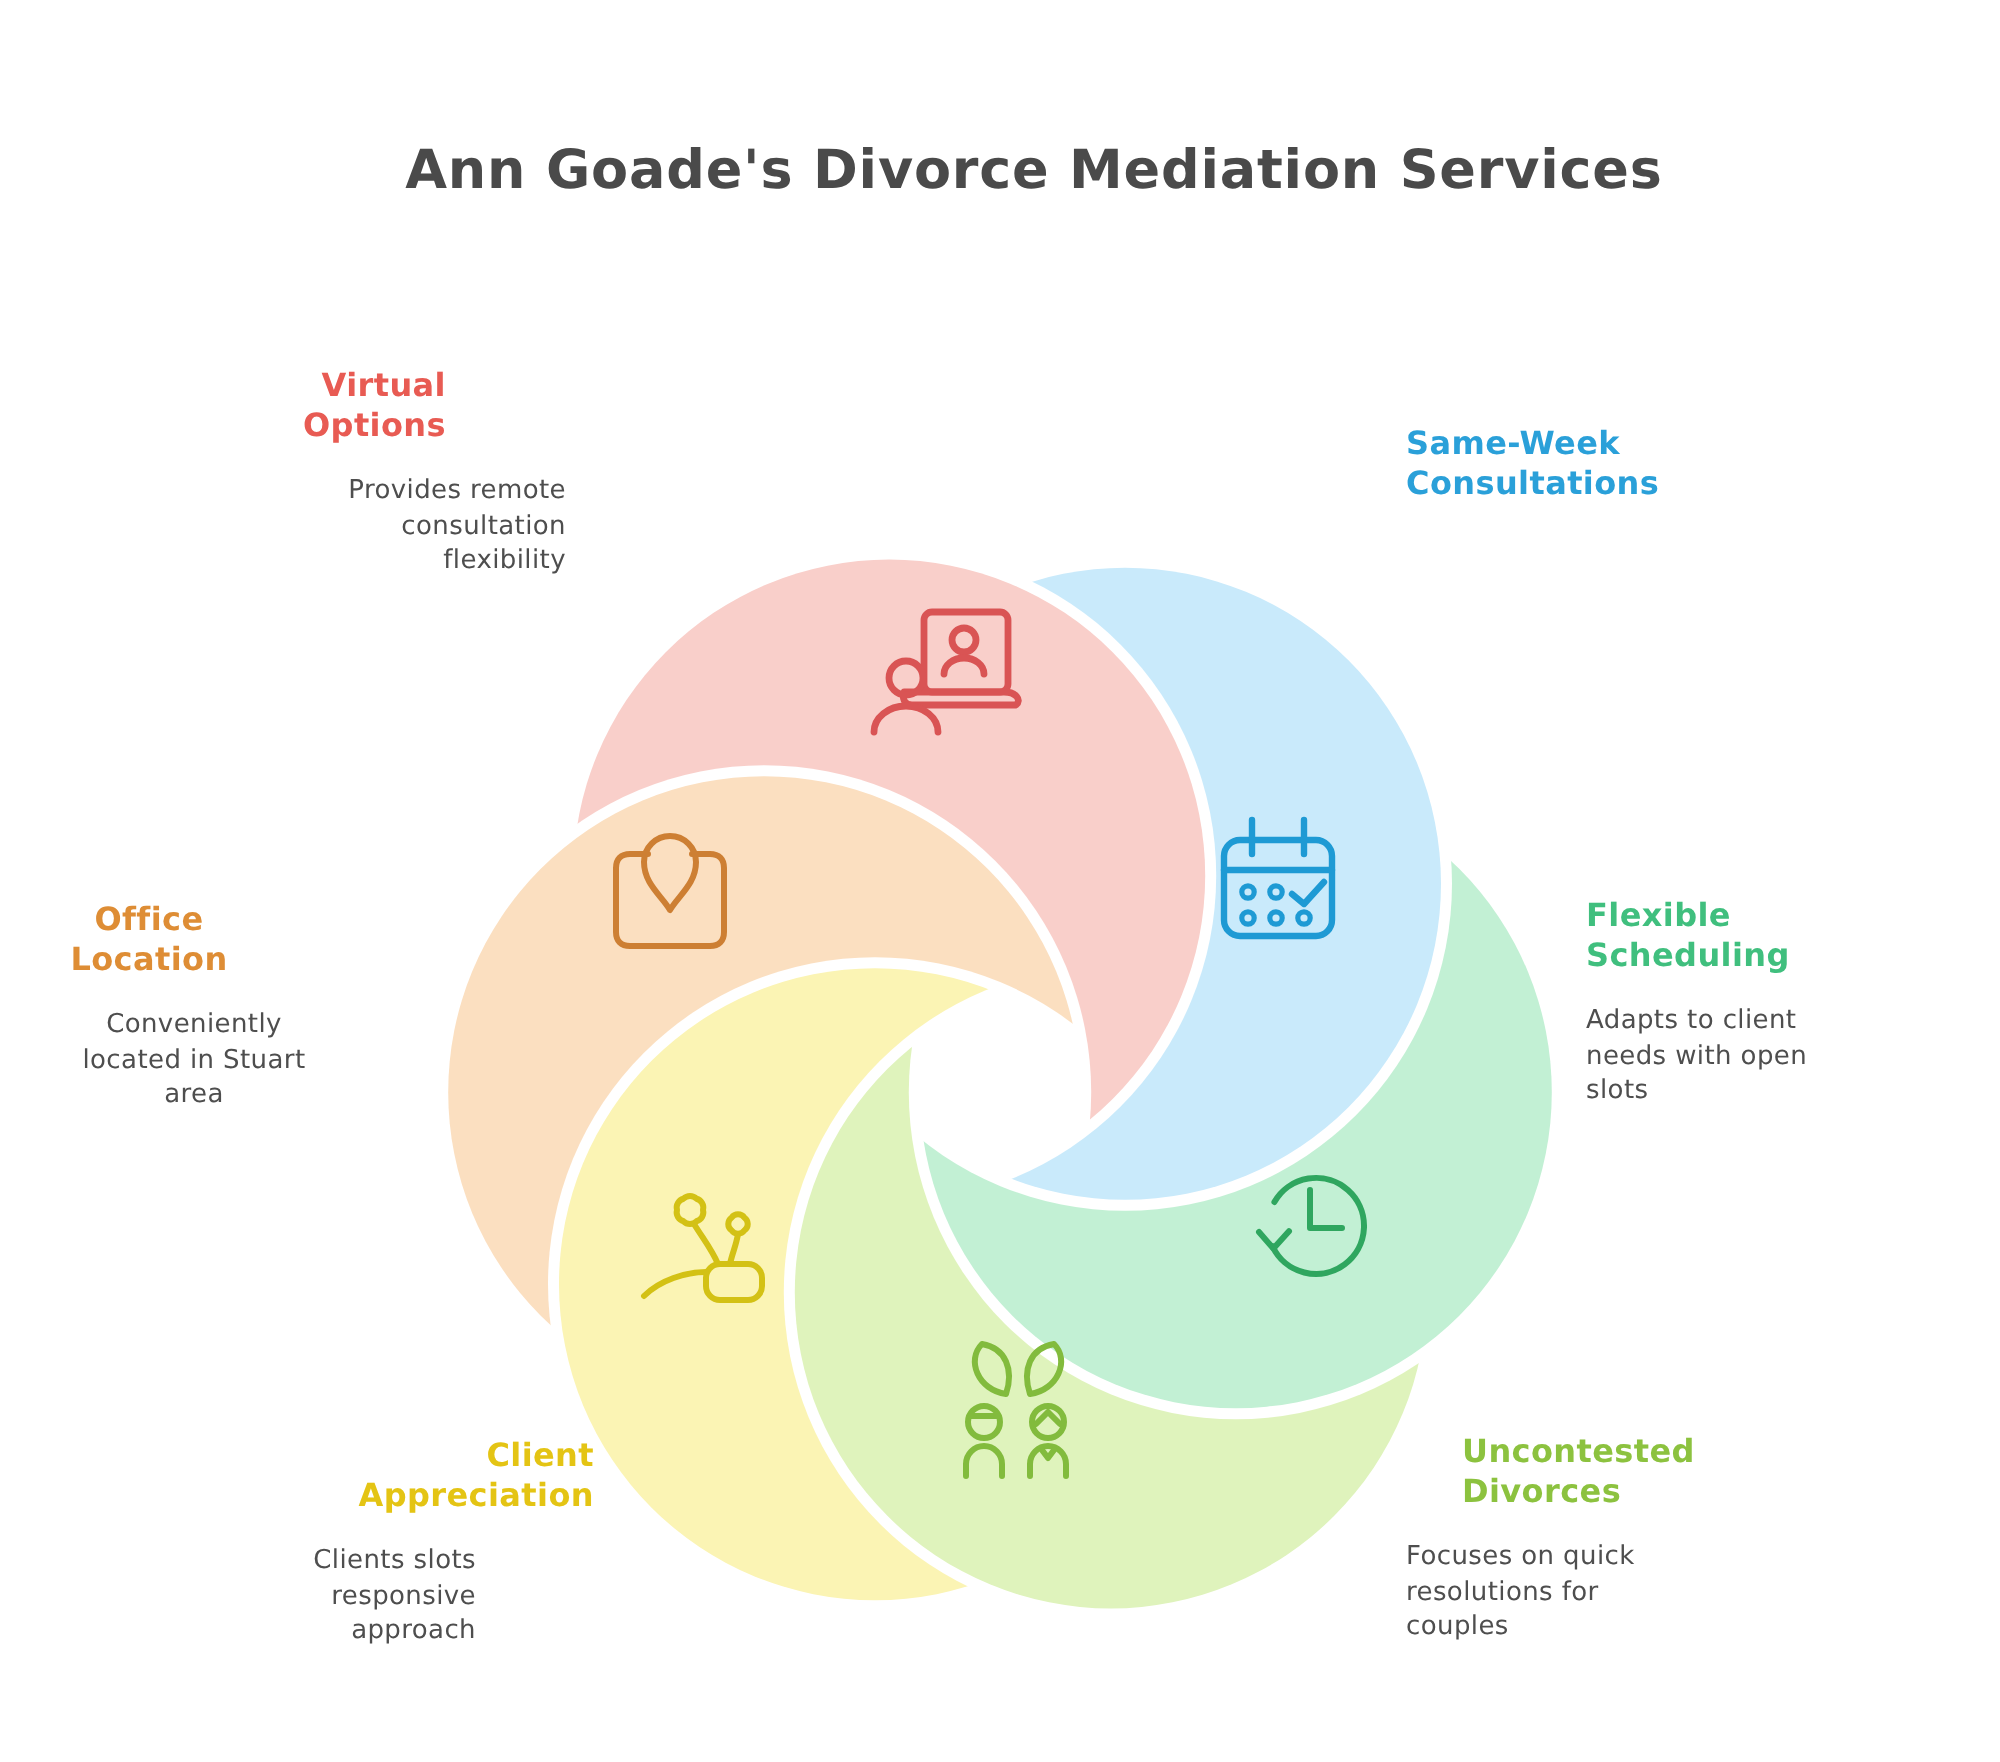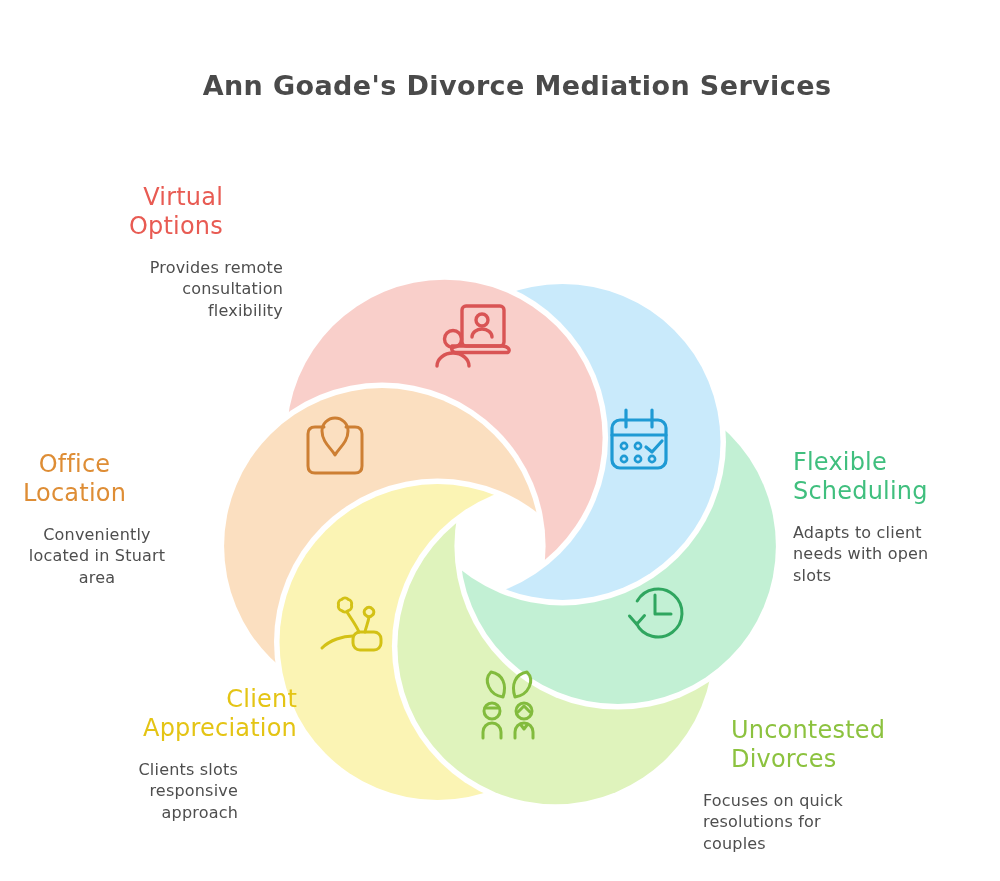--- a/index.html
+++ b/index.html
@@ -8,33 +8,33 @@
     background:#ffffff;
     font-family:"DejaVu Sans","Liberation Sans",sans-serif;
   }
   .page-title{
     position:absolute;top:70px;left:17px;width:1000px;text-align:center;
     font-size:27px;font-weight:bold;color:#4a4a4a;letter-spacing:.4px;
   }
   .pinwheel{position:absolute;left:220px;top:262px;}
   .label{position:absolute;}
   .seg-heading{
-    font-size:24px;font-weight:normal;line-height:1.22;white-space:pre-line;
+    font-size:16px;font-weight:bold;line-height:1.22;white-space:pre-line;
     letter-spacing:.2px;
   }
   .seg-desc{
-    margin-top:15px;font-size:16px;line-height:1.36;color:#4e4e4e;
+    margin-top:15px;font-size:13px;line-height:1.36;color:#4e4e4e;
     white-space:pre-line;letter-spacing:.2px;
   }
   .lbl-virtual{top:183px;right:717px;width:250px;text-align:right;}
   .lbl-virtual .seg-heading{padding-right:60px;}
   .lbl-sameweek{top:212px;left:703px;width:280px;text-align:left;}
   .lbl-flex{top:448px;left:793px;width:210px;text-align:left;}
   .lbl-uncontested{top:716px;left:703px;width:280px;text-align:left;}
-  .lbl-client{top:685px;right:703px;width:260px;text-align:right;}
+  .lbl-client{top:718px;right:703px;width:260px;text-align:right;}
   .lbl-client .seg-desc{padding-right:59px;}
   .lbl-office{top:450px;right:806px;width:194px;text-align:center;}
   .lbl-office .seg-heading{padding-right:45px;}
 </style>
 </head>
 <body>
 
 <div class="page-title">Ann Goade's Divorce Mediation Services</div>
 
 <svg class="pinwheel" width="560" height="560" viewBox="0 0 560 560">
@@ -128,20 +128,22 @@
 
 <div class="label lbl-virtual">
   <div class="seg-heading" style="color: rgb(232, 91, 83);">Virtual
 Options</div>
   <div class="seg-desc">Provides remote
 consultation
 flexibility</div>
 </div>
 
 <div class="label lbl-sameweek">
+  <div class="seg-heading" style="color: rgb(42, 160, 217);">Same-Week
+Consultations</div>
 </div>
 
 <div class="label lbl-flex">
   <div class="seg-heading" style="color: rgb(64, 191, 126);">Flexible
 Scheduling</div>
   <div class="seg-desc">Adapts to client
 needs with open
 slots</div>
 </div>
 

